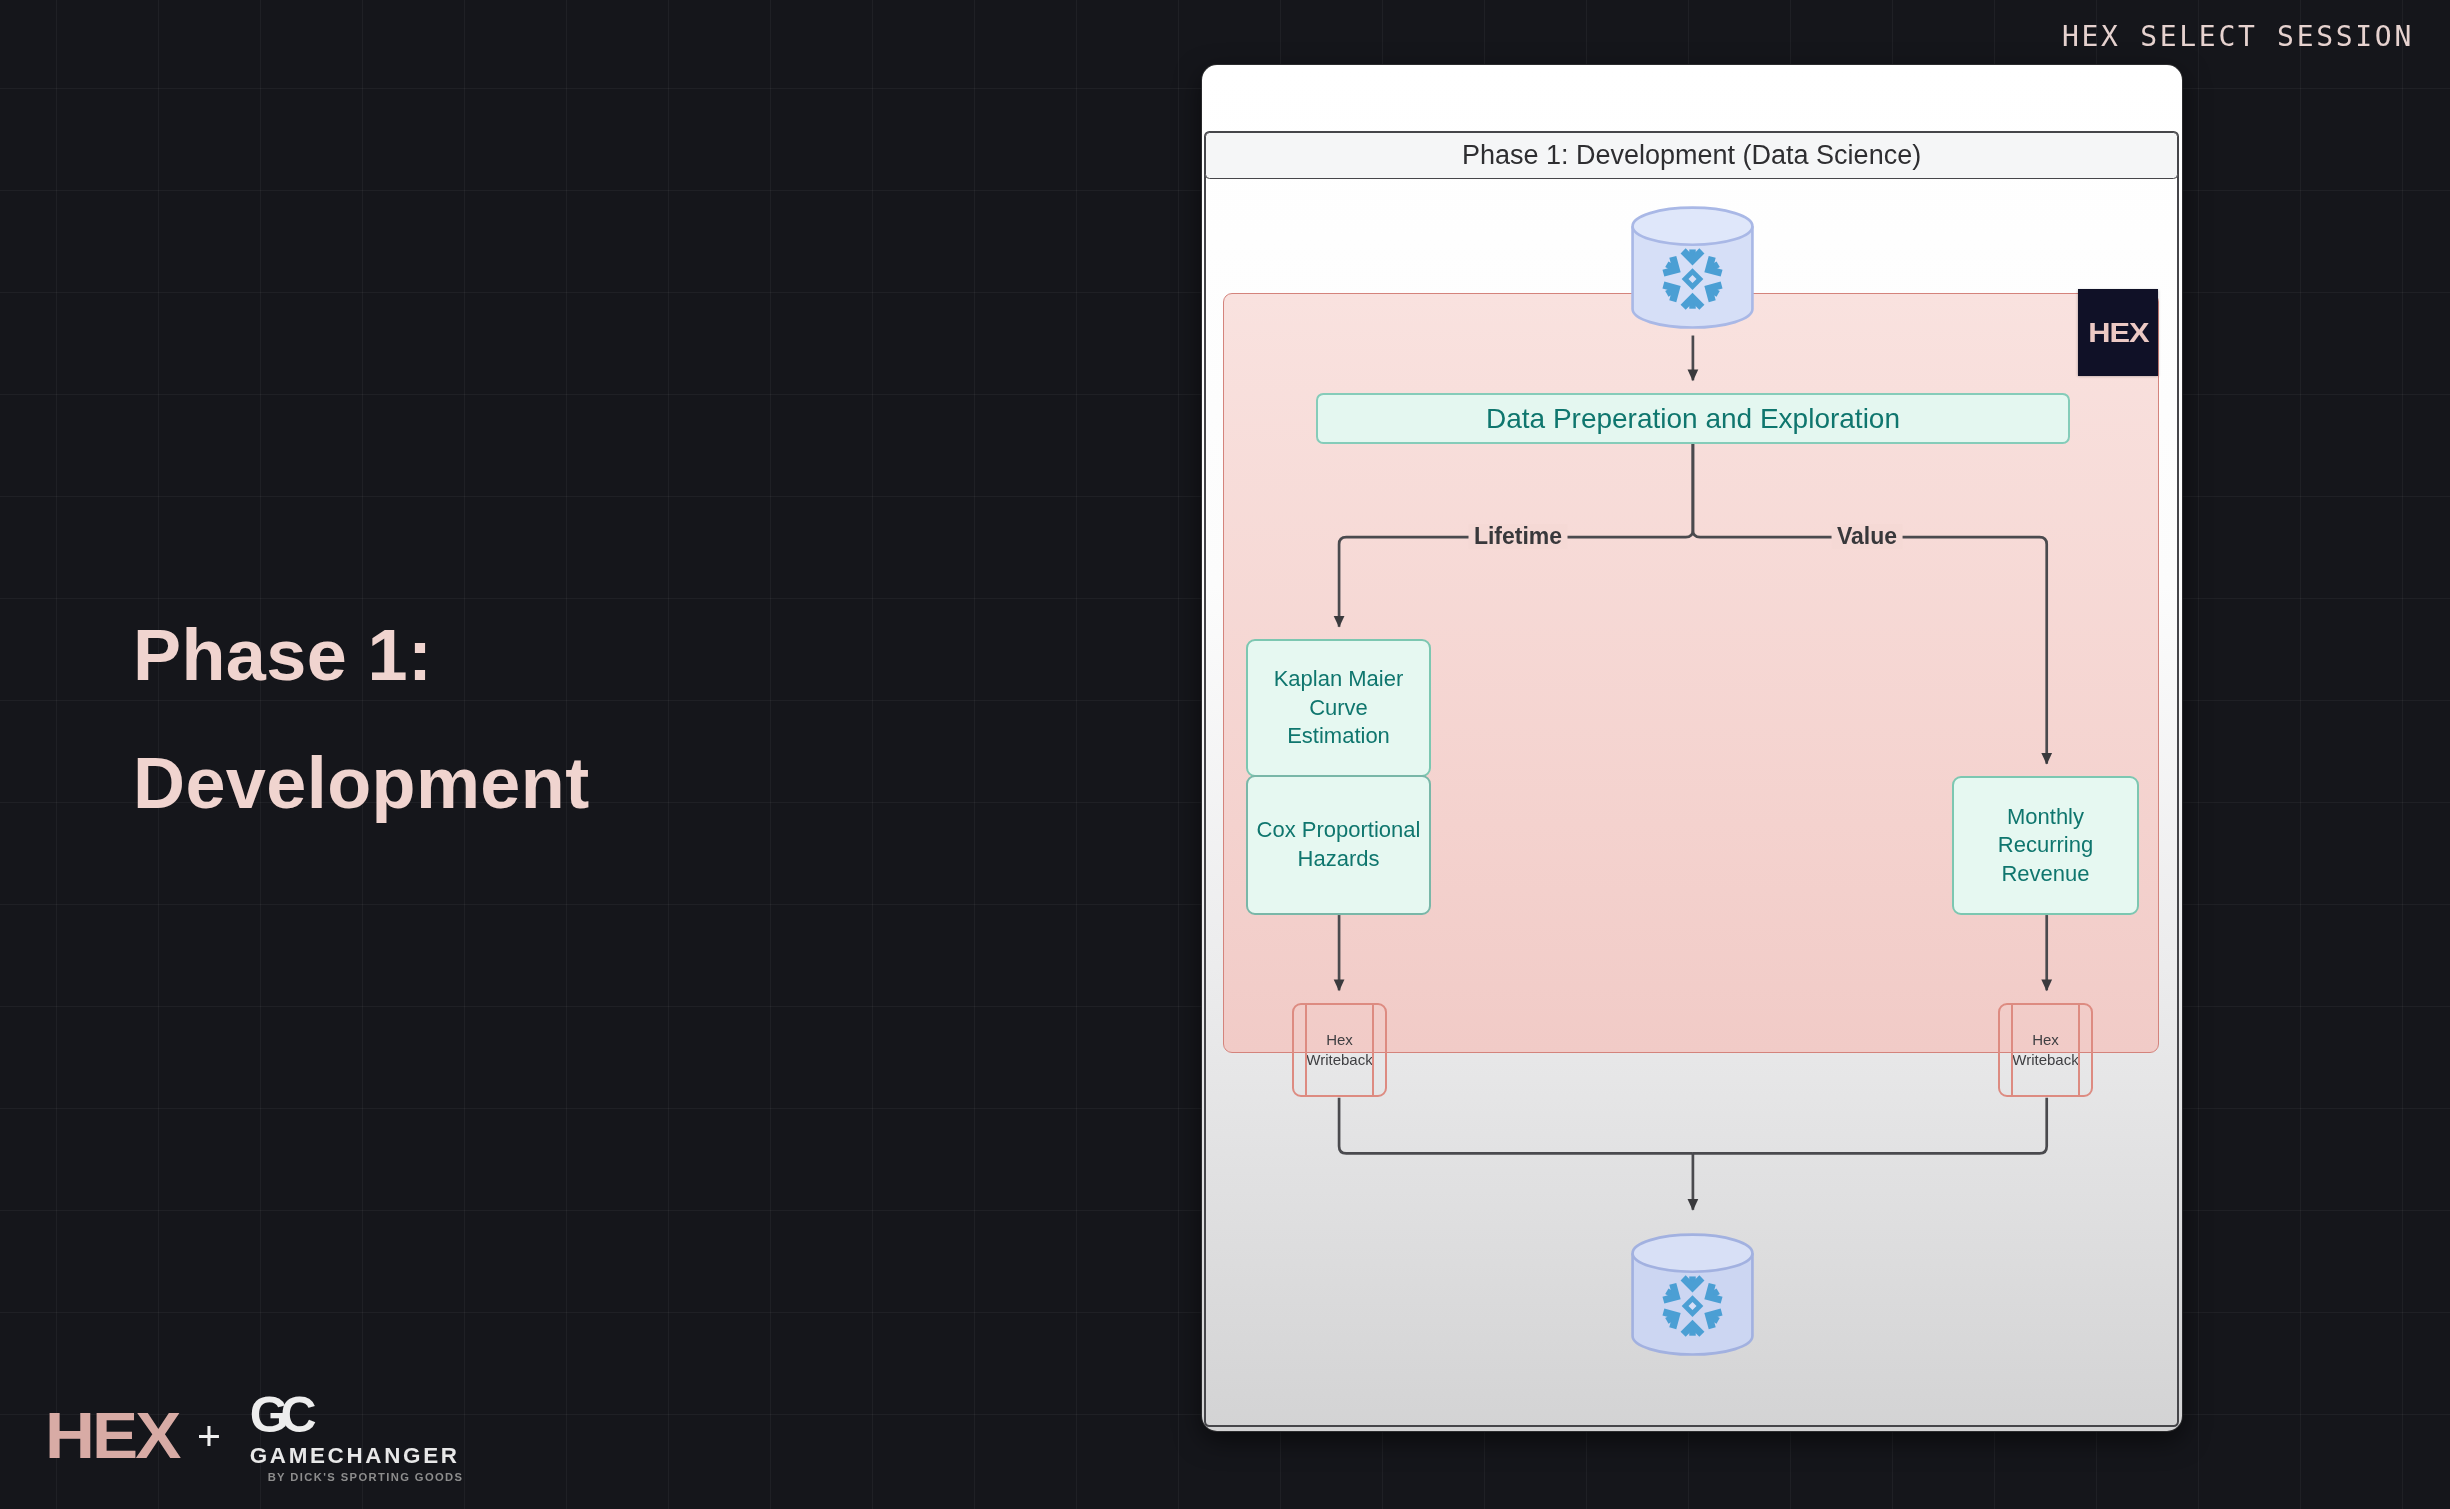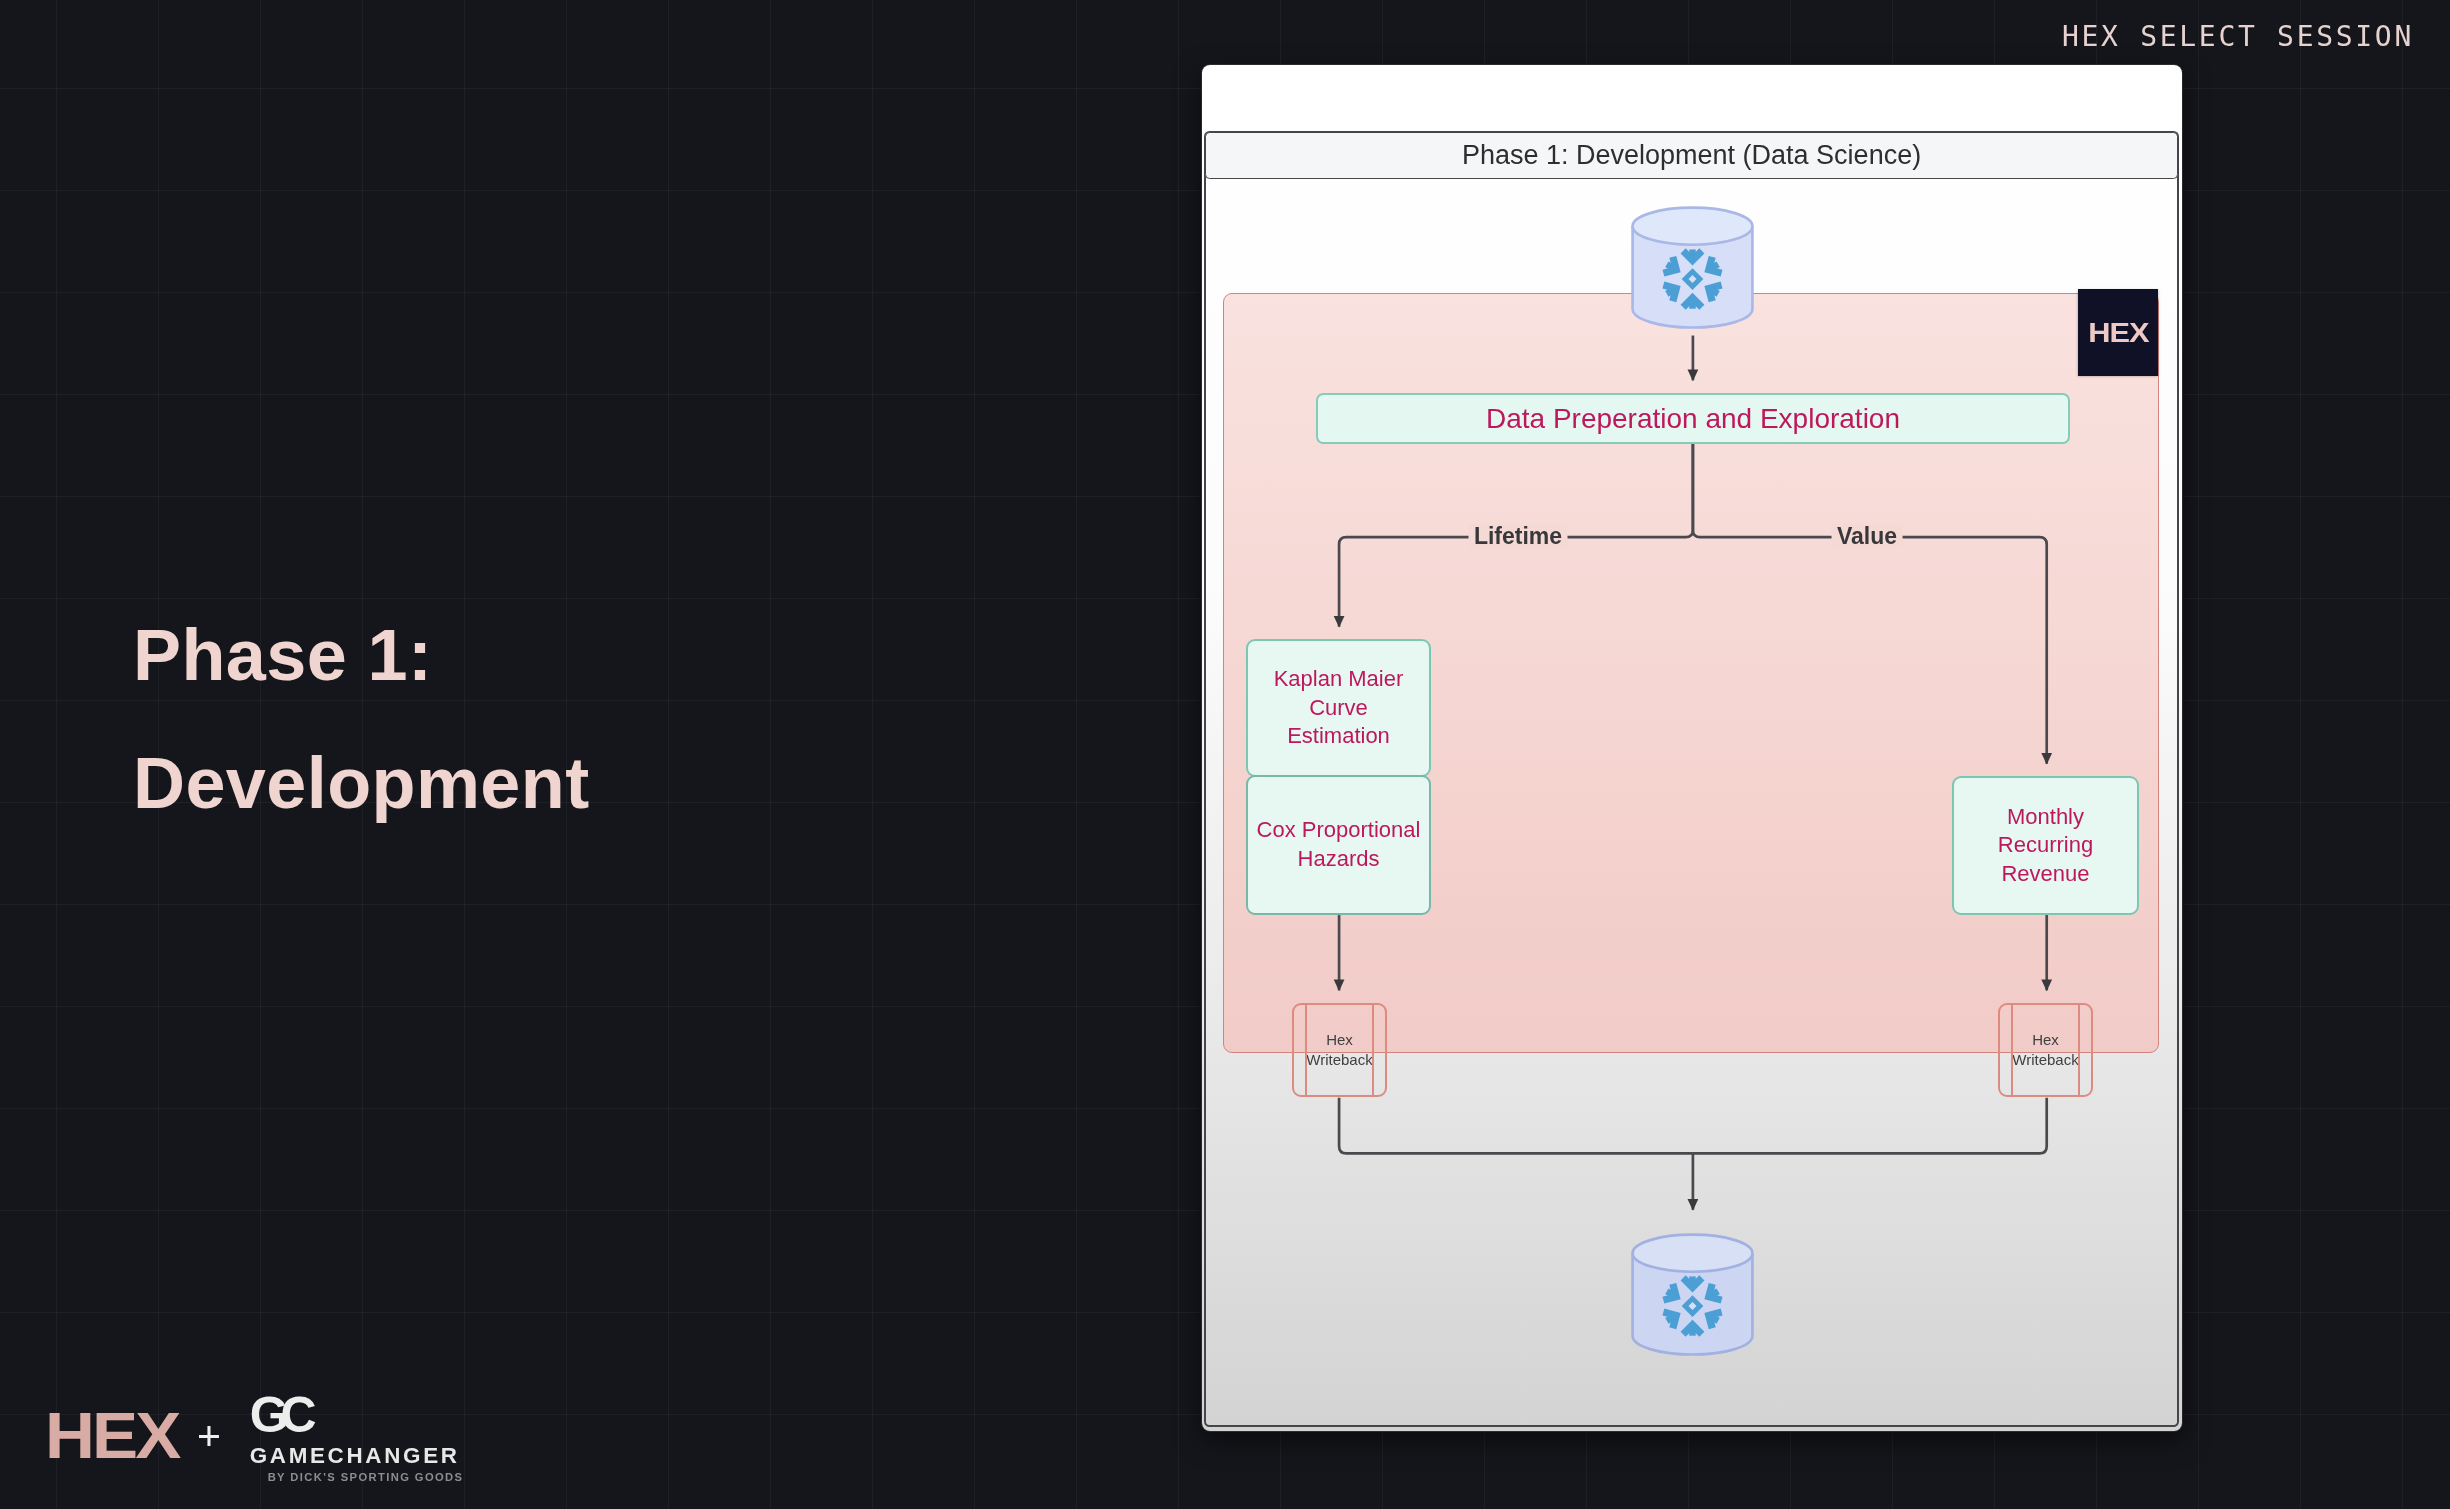--- a/index.html
+++ b/index.html
@@ -32,21 +32,21 @@
   .plus-sign{font-size:41px;color:#efefef;font-weight:400;line-height:1;margin:0 3.6px;}
   .gc-logo{display:flex;flex-direction:column;line-height:1;}
   .gc-mark{font-size:50px;font-weight:700;color:#ededed;letter-spacing:-8px;margin-bottom:5.4px;padding-right:8px;}
   .gc-name{font-size:22.4px;font-weight:700;color:#e8e8e8;letter-spacing:2.7px;}
   .gc-sub{font-size:11.2px;font-weight:700;color:#8d8d8d;letter-spacing:1.4px;margin-top:4.5px;padding-left:18px;}
 
   
   .artboard{
     position:absolute;left:1202px;top:65px;width:980px;height:1366px;
     background:linear-gradient(180deg,#ffffff 0%,#fcfcfc 38%,#ececed 66%,#d3d3d4 100%);
-    border-radius:8px;box-shadow:0 0 0 0.9px #2c2c2e, 0 9px 27px rgba(0,0,0,0.55);
+    border-radius:15px;box-shadow:0 0 0 0.9px #2c2c2e, 0 9px 27px rgba(0,0,0,0.55);
   }
   .flow-container{
     position:absolute;left:1.8px;top:66px;right:2.7px;bottom:3.6px;
     border:2.7px solid #46464a;border-radius:5.4px;
   }
   .flow-title-bar{
     position:absolute;left:-0.9px;right:-0.9px;top:-0.9px;height:45px;
     background:#f5f6f7;border:1.8px solid #46464a;border-radius:4.5px;
     display:flex;align-items:center;justify-content:center;
     font-size:27px;color:#2e2e31;
@@ -58,21 +58,21 @@
   }
   .hex-badge{
     position:absolute;left:876px;top:224px;width:80px;height:87px;
     background:#101127;display:flex;align-items:center;justify-content:center;
     box-shadow:0 0.9px 2.7px rgba(0,0,0,0.35);
   }
   .hex-badge .hex-wordmark{font-size:28px;color:#ecc9c4;letter-spacing:-0.9px;transform:scaleX(1.1);transform-origin:center;}
 
   .node{
     position:absolute;display:flex;align-items:center;justify-content:center;
-    text-align:center;color:#be185d;
+    text-align:center;color:#0f766e;
   }
   .node-wide{
     left:114px;top:328px;width:750px;height:47px;
     background:#e4f7f0;border:2.7px solid #85ccb9;border-radius:7.2px;
     font-size:28px;
   }
   .node-mint{
     background:#e6f8f1;border:2.7px solid #7cc7b1;border-radius:9px;
     font-size:22px;line-height:1.3;padding:3.6px 7.2px;box-sizing:border-box;
   }

